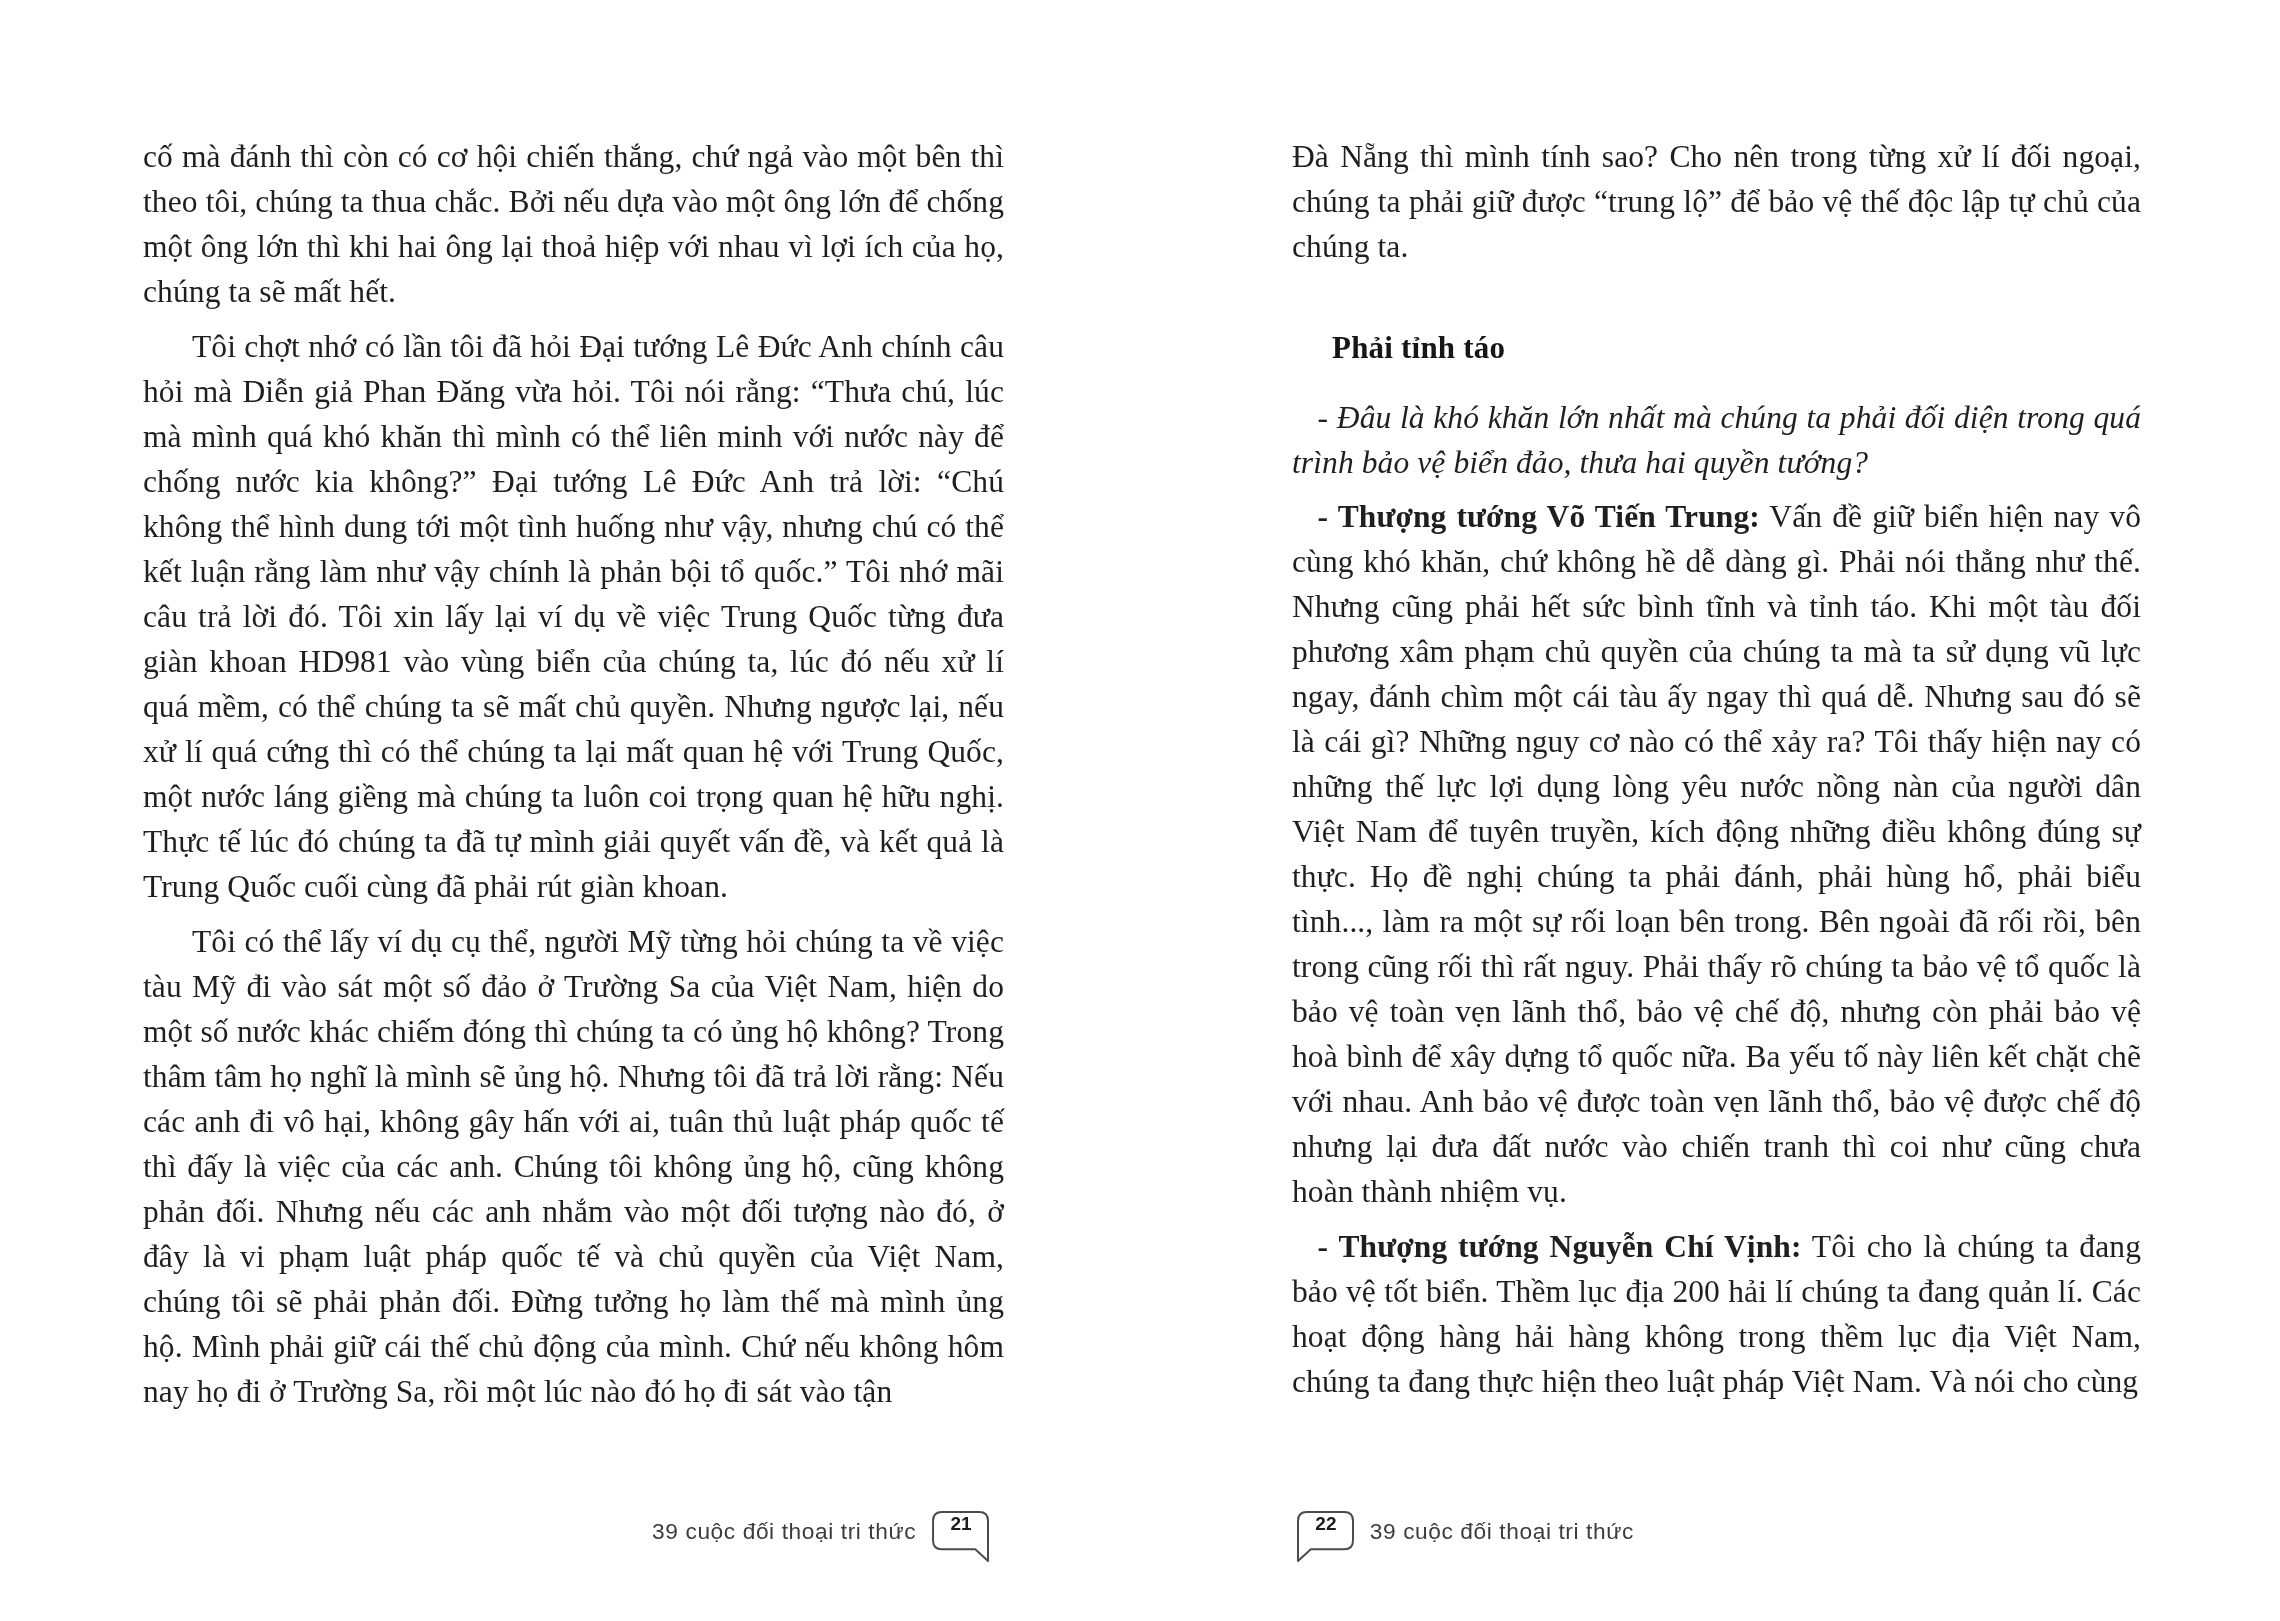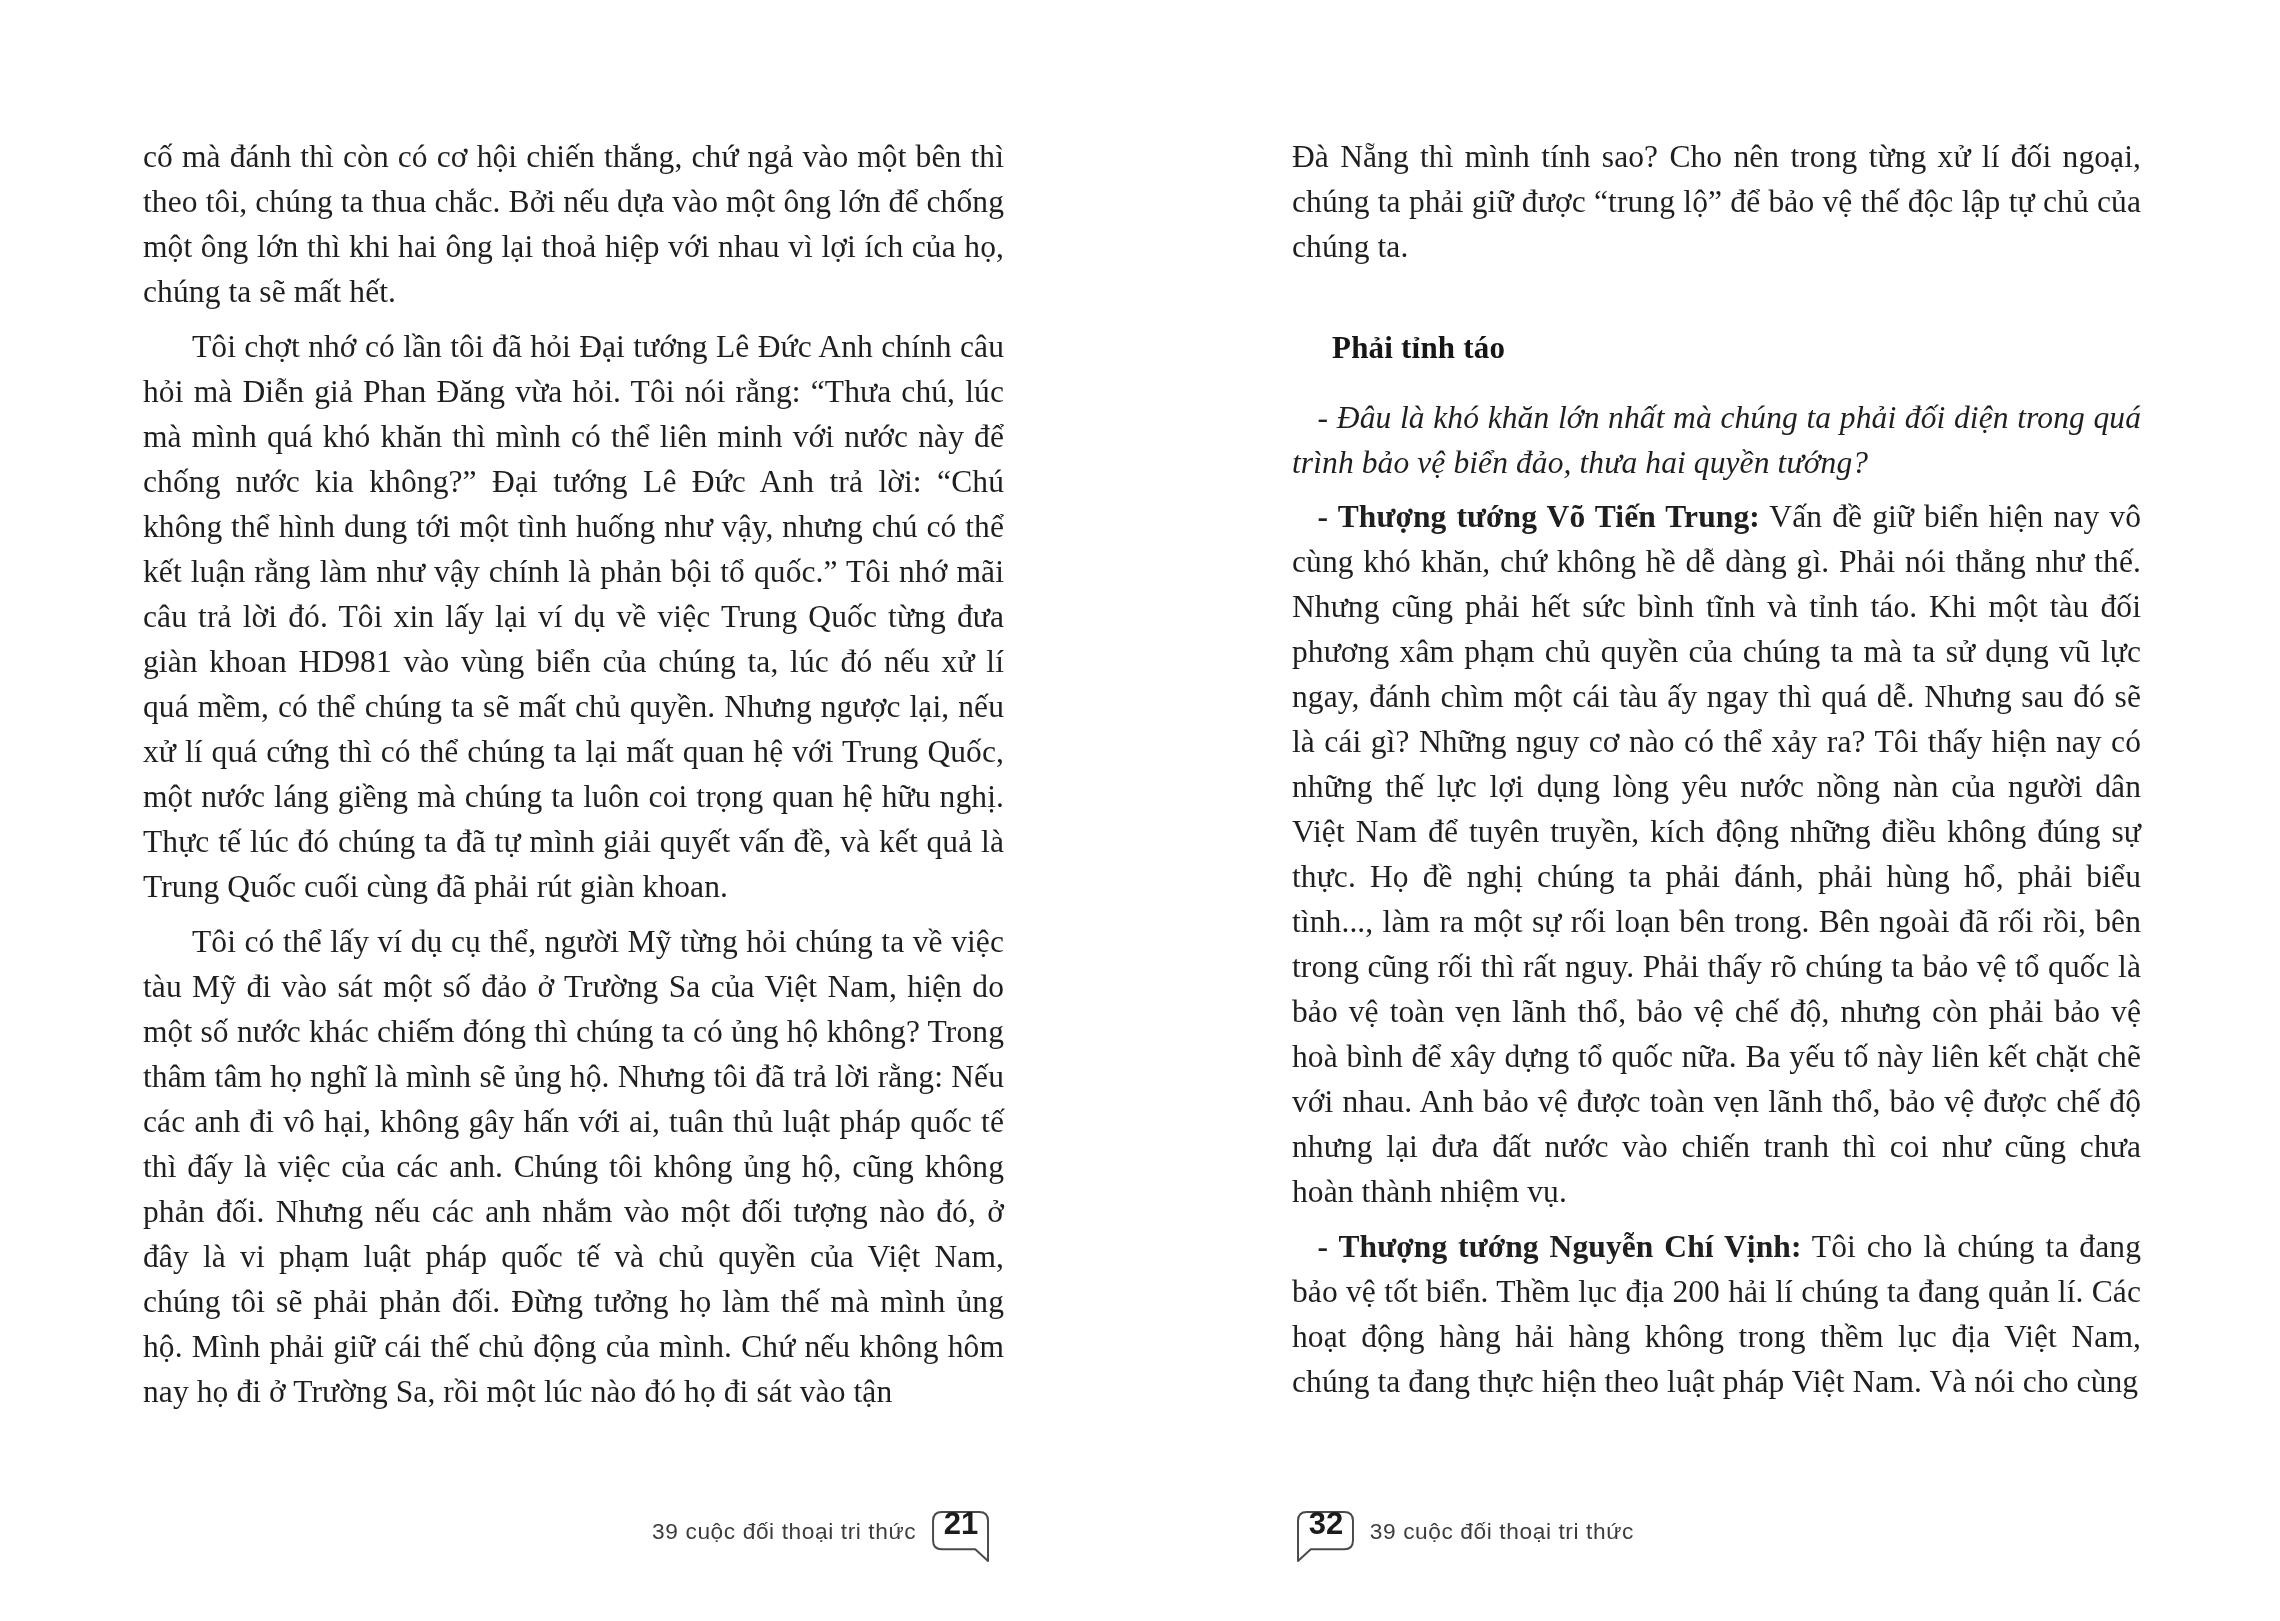--- a/index.html
+++ b/index.html
@@ -70,21 +70,21 @@
     display: block;
   }
   .page-num {
     position: absolute;
     top: 0;
     height: 26px;
     display: flex;
     align-items: center;
     justify-content: center;
     font-weight: bold;
-    font-size: 31px;
+    font-size: 19px;
     color: #1c1c1c;
     letter-spacing: 0;
   }
   .bubble-tail-right .page-num { left: 1px;  width: 56px; }
   .bubble-tail-left  .page-num { left: 4.9px;  width: 56px; }
 </style>
 </head>
 <body>
 
 <section class="body-col" id="left-col">
@@ -113,17 +113,17 @@
     </svg>
     <span class="page-num">21</span>
   </span>
 </footer>
 
 <footer class="page-footer" id="footer-right">
   <span class="page-num-bubble bubble-tail-left">
     <svg width="65" height="53" viewBox="0 0 66 54">
       <path d="M14,1 L52,1 Q61,1 61,10 L61,30 Q61,39 52,39 L18,39 L5,51 L5,10 Q5,1 14,1 Z" fill="#ffffff" stroke="#4a4a4a" stroke-width="2" stroke-linejoin="round"></path>
     </svg>
-    <span class="page-num">32</span>
+    <span class="page-num">22</span>
   </span>
   <span class="footer-title">39 cuộc đối thoại tri thức</span>
 </footer>
 
 
 </body></html>

